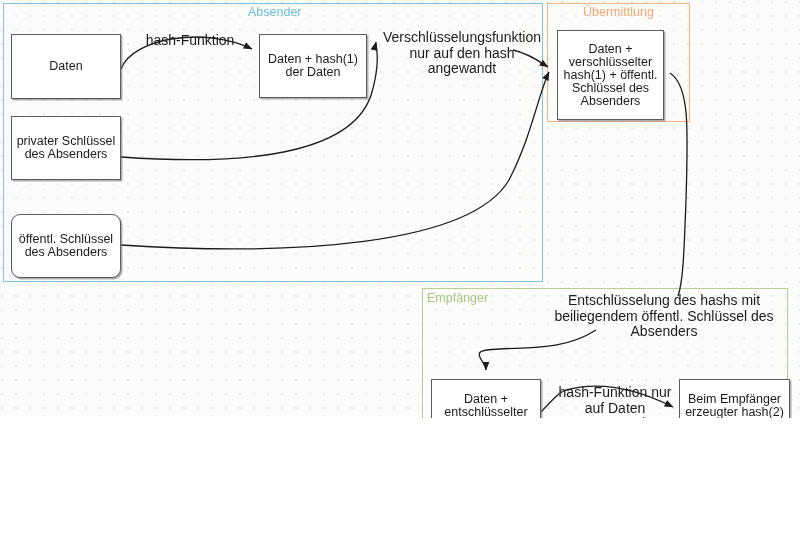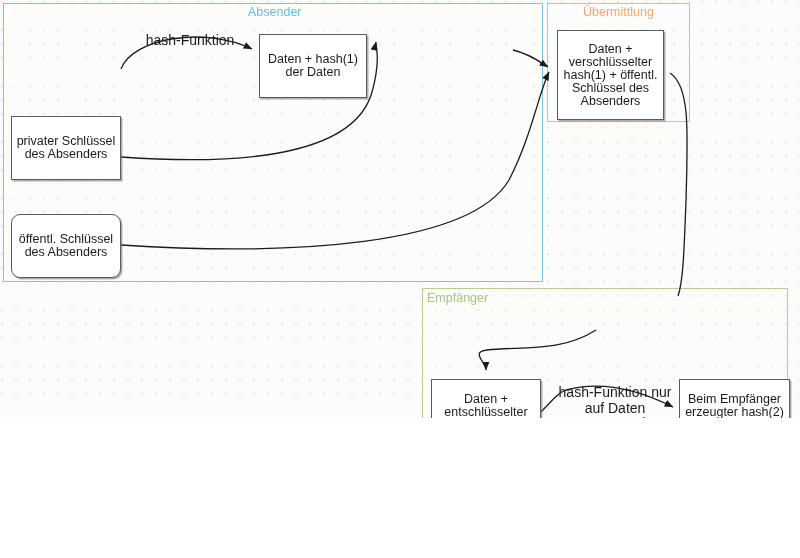--- a/index.html
+++ b/index.html
@@ -93,20 +93,23 @@
 
     <path d="M596,330 C560,353 520,346 487,350 C470,352 486,362 486,370" fill="none" stroke="#1b1b1b" stroke-width="1.3" marker-end="url(#arrowhead)"></path>
 
     <path d="M541,412 C556,396 560,392 566,390 C610,378 655,398 673,407" fill="none" stroke="#1b1b1b" stroke-width="1.3" marker-end="url(#arrowhead)"></path>
 
     <path d="M486,446 C486,470 540,466 588,480 C608,486 614,490 616,494" fill="none" stroke="#1b1b1b" stroke-width="1.3" marker-end="url(#arrowhead)"></path>
 
     <path d="M735,446 C735,470 680,466 634,480 C618,486 614,490 613,494" fill="none" stroke="#1b1b1b" stroke-width="1.3" marker-end="url(#arrowhead)"></path>
   </svg>
 
+  <div class="node" style="left:11px; top:34px; width:110px; height:65px;">
+    <span>Daten</span>
+  </div>
 
   <div class="node" style="left:259px; top:34px; width:108px; height:64px;">
     <span style="white-space:pre-line;">Daten + hash(1)
 der Daten</span>
   </div>
 
   <div class="node" style="left:11px; top:116px; width:110px; height:64px;">
     <span style="white-space:pre-line;">privater Schlüssel
 des Absenders</span>
   </div>
@@ -132,18 +135,22 @@
 
   <div class="node" style="left:679px; top:379px; width:111px; height:67px;">
     <span style="white-space:pre-line;">Beim Empfänger
 erzeugter hash(2)
 der Daten</span>
   </div>
 
 
   <div class="edge-label" style="left:144px; top:33px; width:92px;">hash-Funktion</div>
 
+  <div class="edge-label" style="left:374px; top:30px; width:176px;">Verschlüsselungsfunktion
+nur auf den hash angewandt</div>
 
+  <div class="edge-label" style="left:534px; top:293px; width:260px;">Entschlüsselung des hashs mit
+beiliegendem öffentl. Schlüssel des Absenders</div>
 
   <div class="edge-label" style="left:553px; top:385px; width:124px;">hash-Funktion nur
 auf Daten angewandt</div>
 
 </div>
 
 </body></html>

